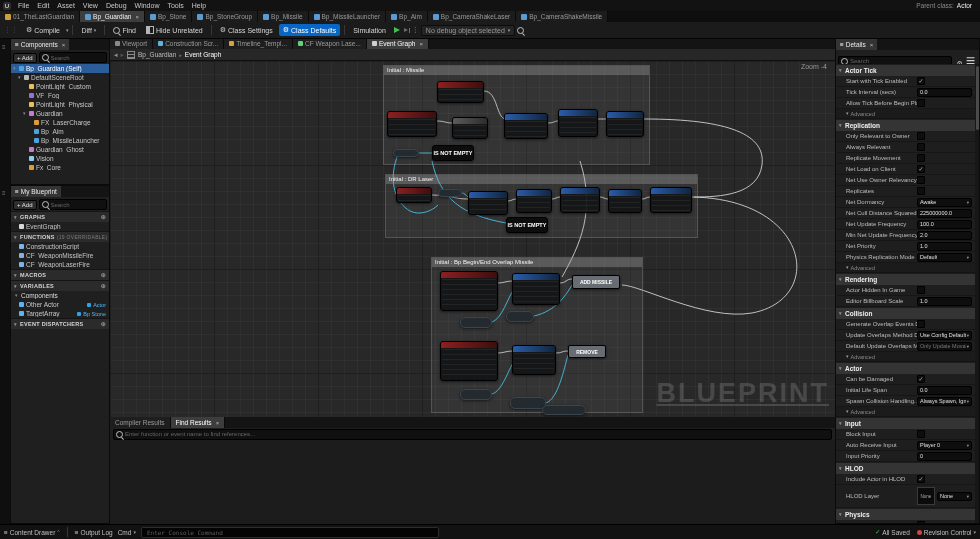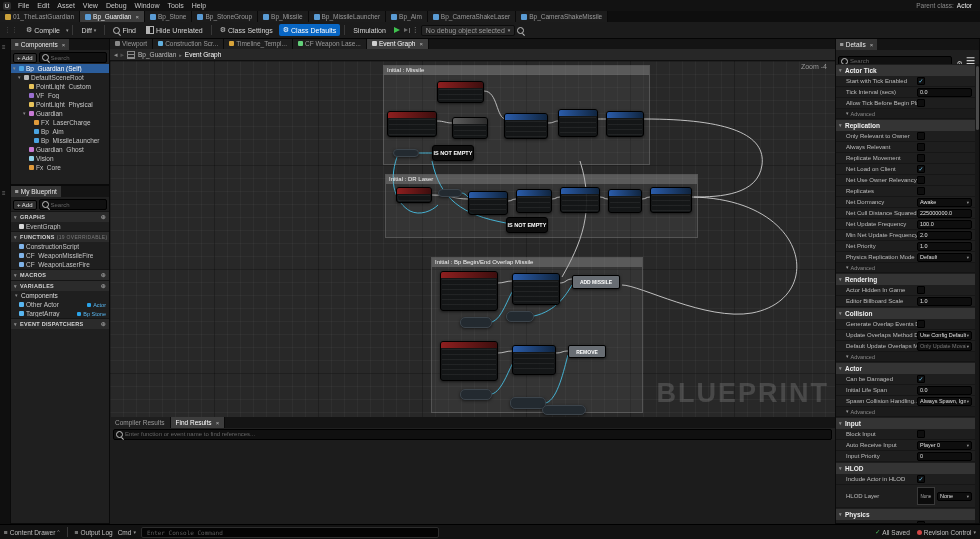--- a/index.html
+++ b/index.html
@@ -108,21 +108,21 @@
       linear-gradient(rgba(0,0,0,.35) 1px,transparent 1px),
       linear-gradient(90deg,rgba(0,0,0,.35) 1px,transparent 1px),
       linear-gradient(rgba(255,255,255,.03) 1px,transparent 1px),
       linear-gradient(90deg,rgba(255,255,255,.03) 1px,transparent 1px);
     background-size:104px 104px,104px 104px,13px 13px,13px 13px;}
   .wires{position:absolute;inset:0;pointer-events:none;}
   .wx{stroke:#dadada;stroke-width:1;fill:none;opacity:.85;}
   .wb{stroke:#3ec6f0;stroke-width:1;fill:none;opacity:.9;}
   .zoom{position:absolute;right:8px;top:2px;font-size:7px;color:#9a9a9a;}
   .watermark{position:absolute;right:6px;bottom:8px;font-size:27px;font-weight:bold;
-             color:rgba(255,255,255,.15);letter-spacing:2px;}
+             color:rgba(255,255,255,.15);letter-spacing:2px;text-decoration:underline;}
   .comment{position:absolute;background:rgba(140,140,140,.13);border:1px solid rgba(170,170,170,.28);box-sizing:border-box;}
   .ct{position:absolute;left:0;right:0;top:0;height:9px;background:rgba(180,180,180,.30);color:#f2f2f2;
       font-size:6px;line-height:9px;padding:0 3px;overflow:hidden;white-space:nowrap;}
   .node{position:absolute;background:rgba(18,20,22,.93);border:1px solid #000;border-radius:3px;
         box-shadow:0 1px 3px rgba(0,0,0,.55);box-sizing:border-box;}
   .nh{height:6px;border-radius:2px 2px 0 0;}
   .nh.ev{background:linear-gradient(90deg,#8e1f1f,#3d0e0e);}
   .nh.fn{background:linear-gradient(90deg,#2a5caa,#10253f);}
   .nh.gy{background:linear-gradient(90deg,#5c5c5c,#2c2c2c);}
   .nb{position:absolute;left:1px;right:1px;top:7px;bottom:1px;

